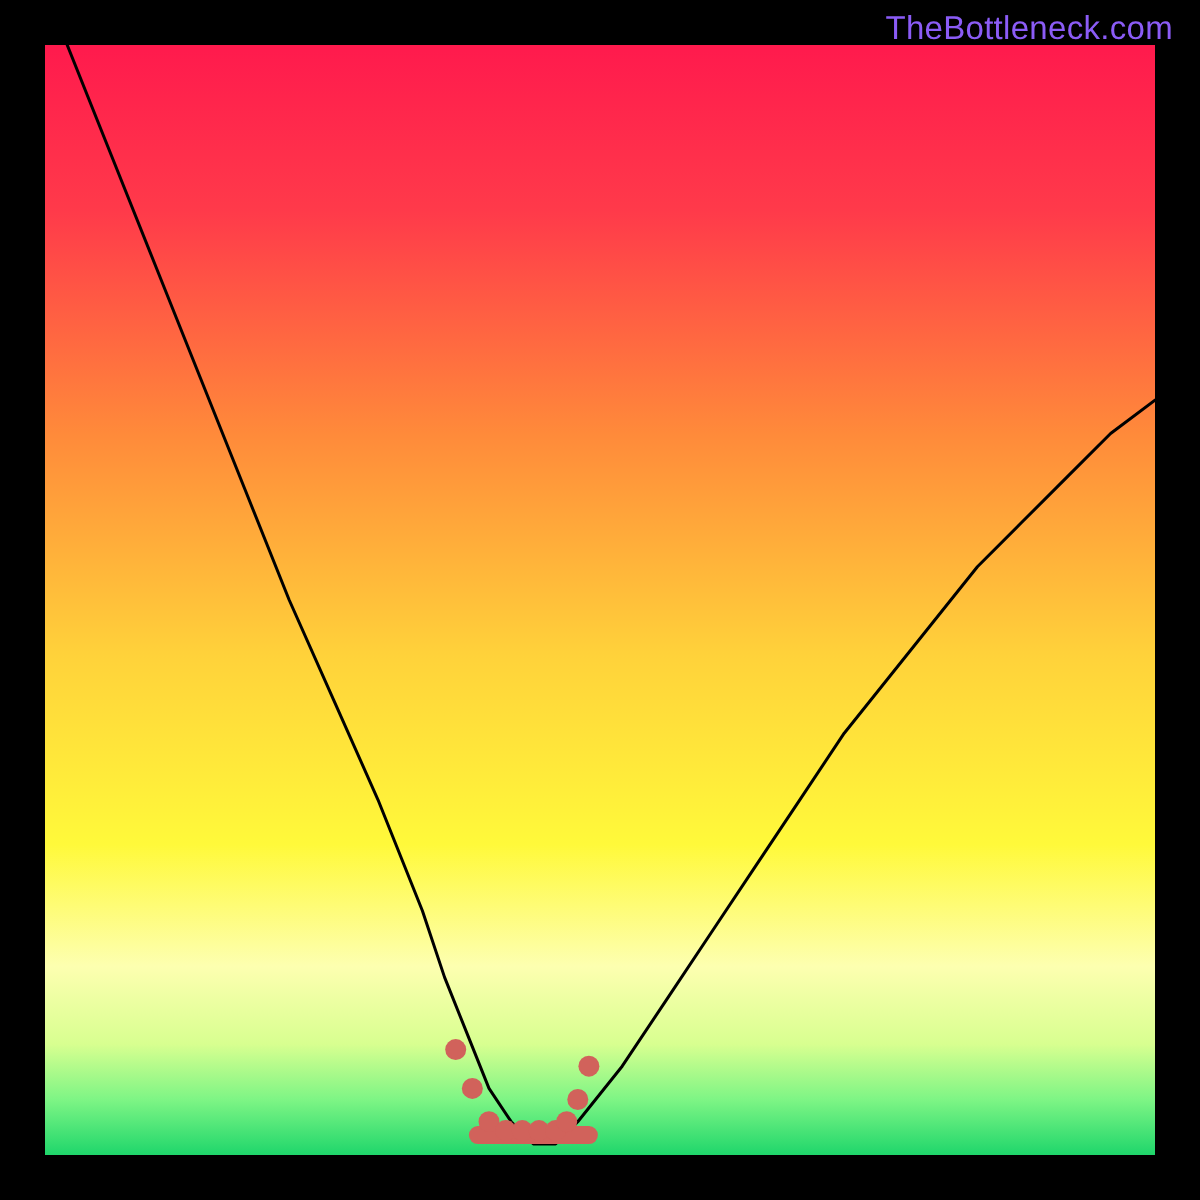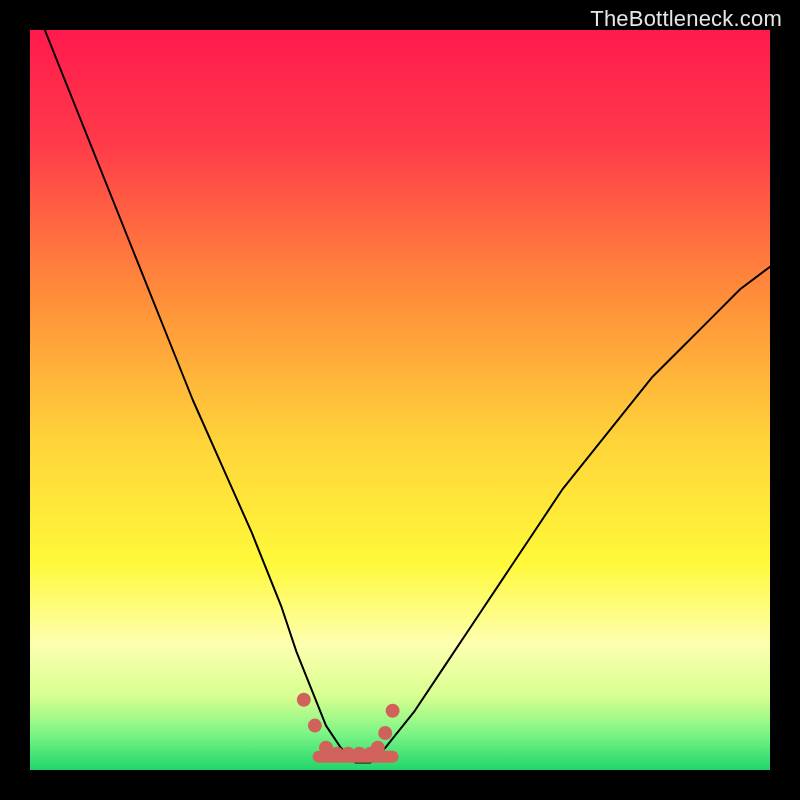--- a/index.html
+++ b/index.html
@@ -17,21 +17,21 @@
     width: 800px;
     height: 800px;
     background: #000;
   }
   .watermark {
     position: absolute;
     top: 6px;
     right: 18px;
     font-family: Arial, Helvetica, sans-serif;
     font-size: 22px;
-    color: #e5e5e5;
+    color: #8b5cf6;
     letter-spacing: 0.2px;
     text-align: center;
   }
   .plot {
     position: absolute;
     left: 30px;
     top: 30px;
     width: 740px;
     height: 740px;
   }

